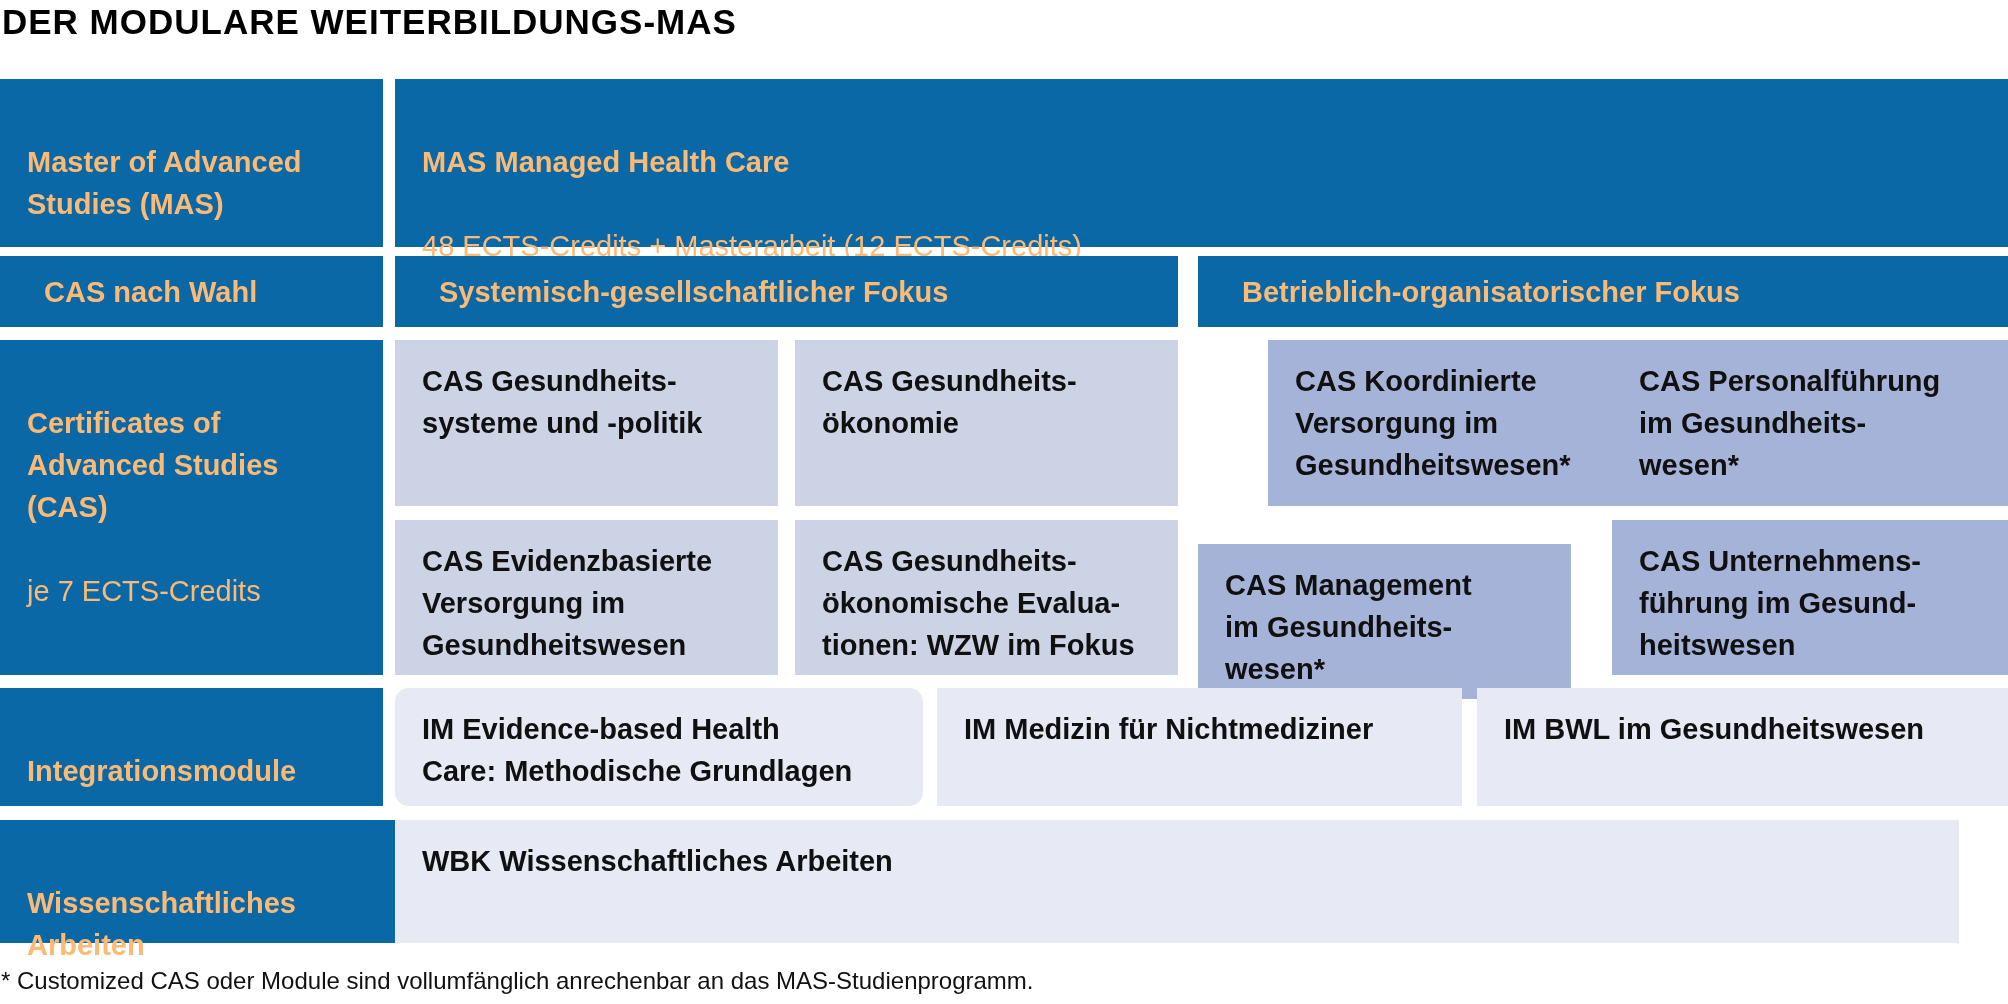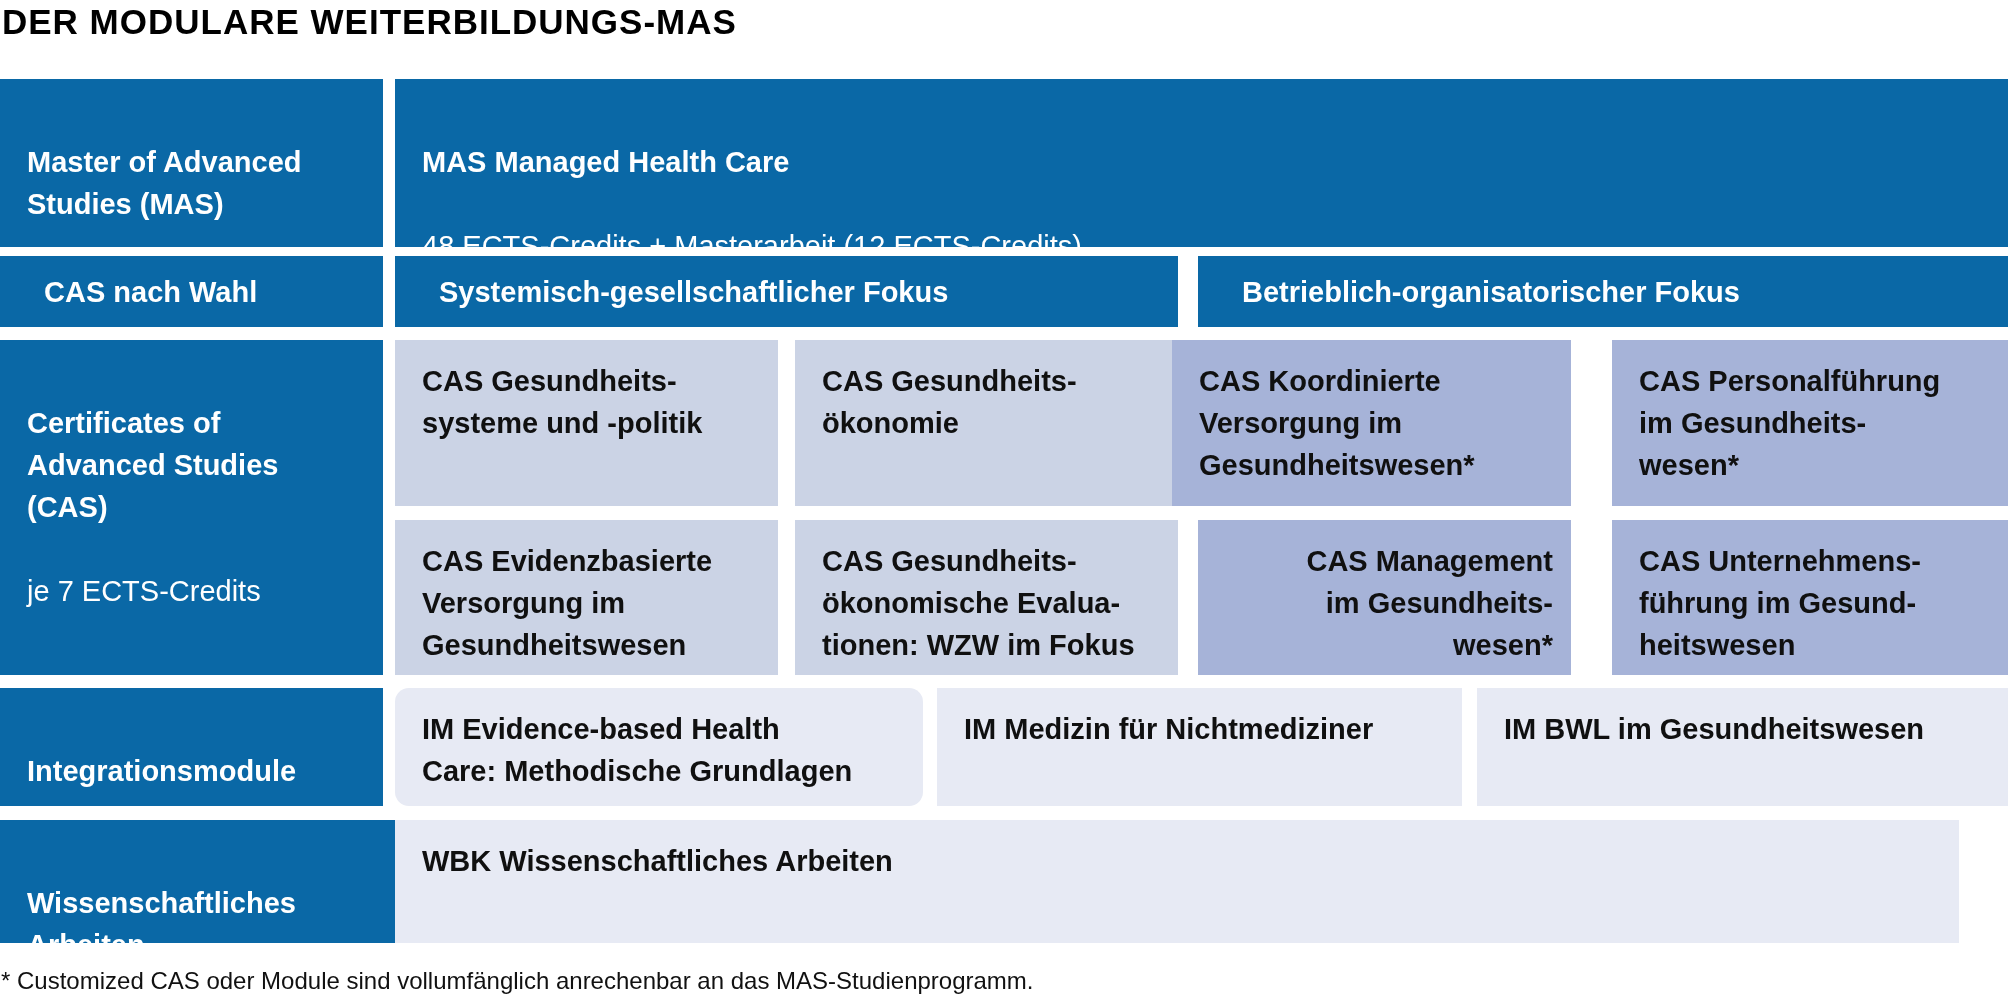--- a/index.html
+++ b/index.html
@@ -4,21 +4,21 @@
 <style>
   html,body{margin:0;padding:0;background:#ffffff;}
   body{width:2008px;height:1004px;font-family:"Liberation Sans","DejaVu Sans",sans-serif;}
   .canvas{position:relative;width:2008px;height:1004px;background:#ffffff;overflow:hidden;}
 
   .title{position:absolute;left:2px;top:2px;margin:0;font-size:35px;font-weight:bold;
          letter-spacing:1px;color:#000000;}
 
   .cell{position:absolute;box-sizing:border-box;font-size:29px;line-height:42px;
         font-weight:bold;color:#101010;padding:20px 18px 0 27px;white-space:pre-line;}
-  .blue{background:#0a68a6;color:#ffffff;}
+  .blue{background:#0a68a6;color:#fdba74;}
   .light{background:#cbd3e5;}
   .med{background:#a6b3d8;}
   .pale{background:#e7eaf4;}
   .vcenter{display:flex;align-items:center;padding-top:0;padding-left:44px;}
   .sub{font-weight:normal;}
 
   
   #sb1{left:0;top:79px;width:383px;height:168px;}
   #sb2{left:0;top:256px;width:383px;height:71px;}
   #sb3{left:0;top:340px;width:383px;height:335px;}
@@ -26,25 +26,25 @@
   #sb5{left:0;top:820px;width:433px;height:123px;}
 
   
   #mas{left:395px;top:79px;width:1613px;height:168px;}
   
   #hsys{left:395px;top:256px;width:783px;height:71px;}
   #hbet{left:1198px;top:256px;width:810px;height:71px;}
   
   #c11{left:395px;top:340px;width:383px;height:166px;}
   #c21{left:795px;top:340px;width:383px;height:166px;}
-  #c31{left:1172px;top:340px;width:399px;height:166px;}
+  #c31{left:1268px;top:340px;width:399px;height:166px;}
   #c41{left:1612px;top:340px;width:396px;height:166px;}
   #c12{left:395px;top:520px;width:383px;height:155px;}
   #c22{left:795px;top:520px;width:383px;height:155px;}
-  #c32{left:1198px;top:520px;width:373px;height:155px;text-align:right;}
+  #c32{left:1198px;top:544px;width:373px;height:155px;}
   #c42{left:1612px;top:520px;width:396px;height:155px;}
   
   #im1{left:395px;top:688px;width:528px;height:118px;border-radius:14px;}
   #im2{left:937px;top:688px;width:525px;height:118px;}
   #im3{left:1477px;top:688px;width:531px;height:118px;}
   
   #wbk{left:395px;top:820px;width:1564px;height:123px;}
 
   .foot{position:absolute;left:1px;top:961px;font-size:24px;line-height:40px;
         font-weight:normal;color:#111;}

